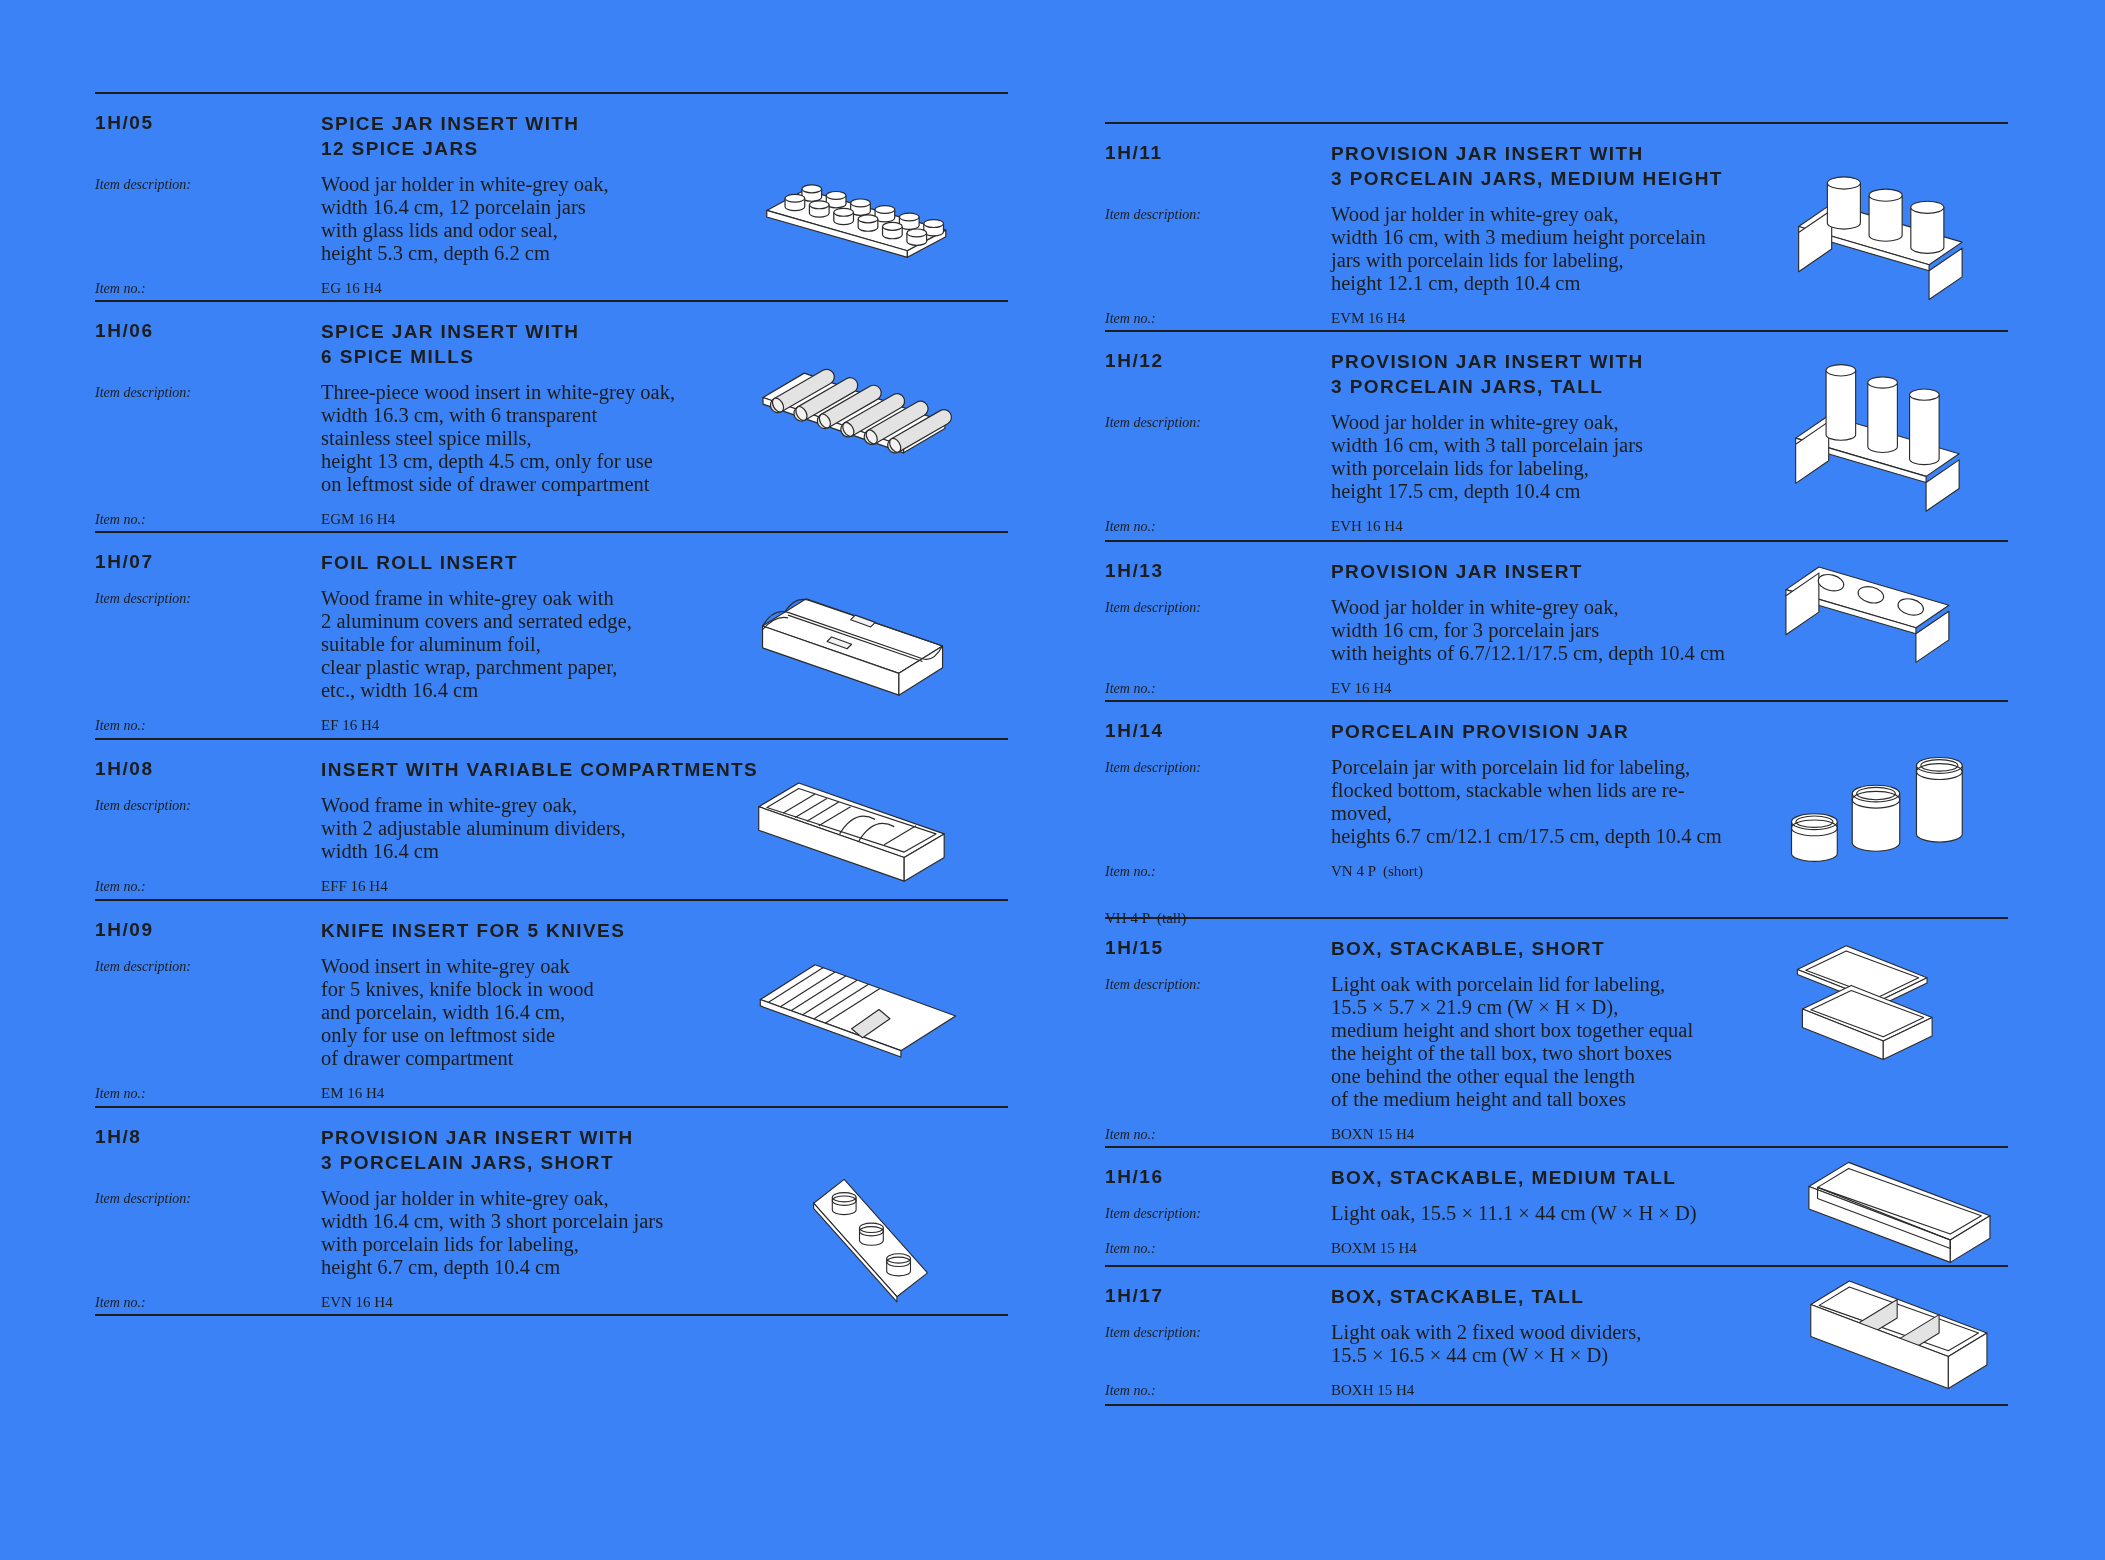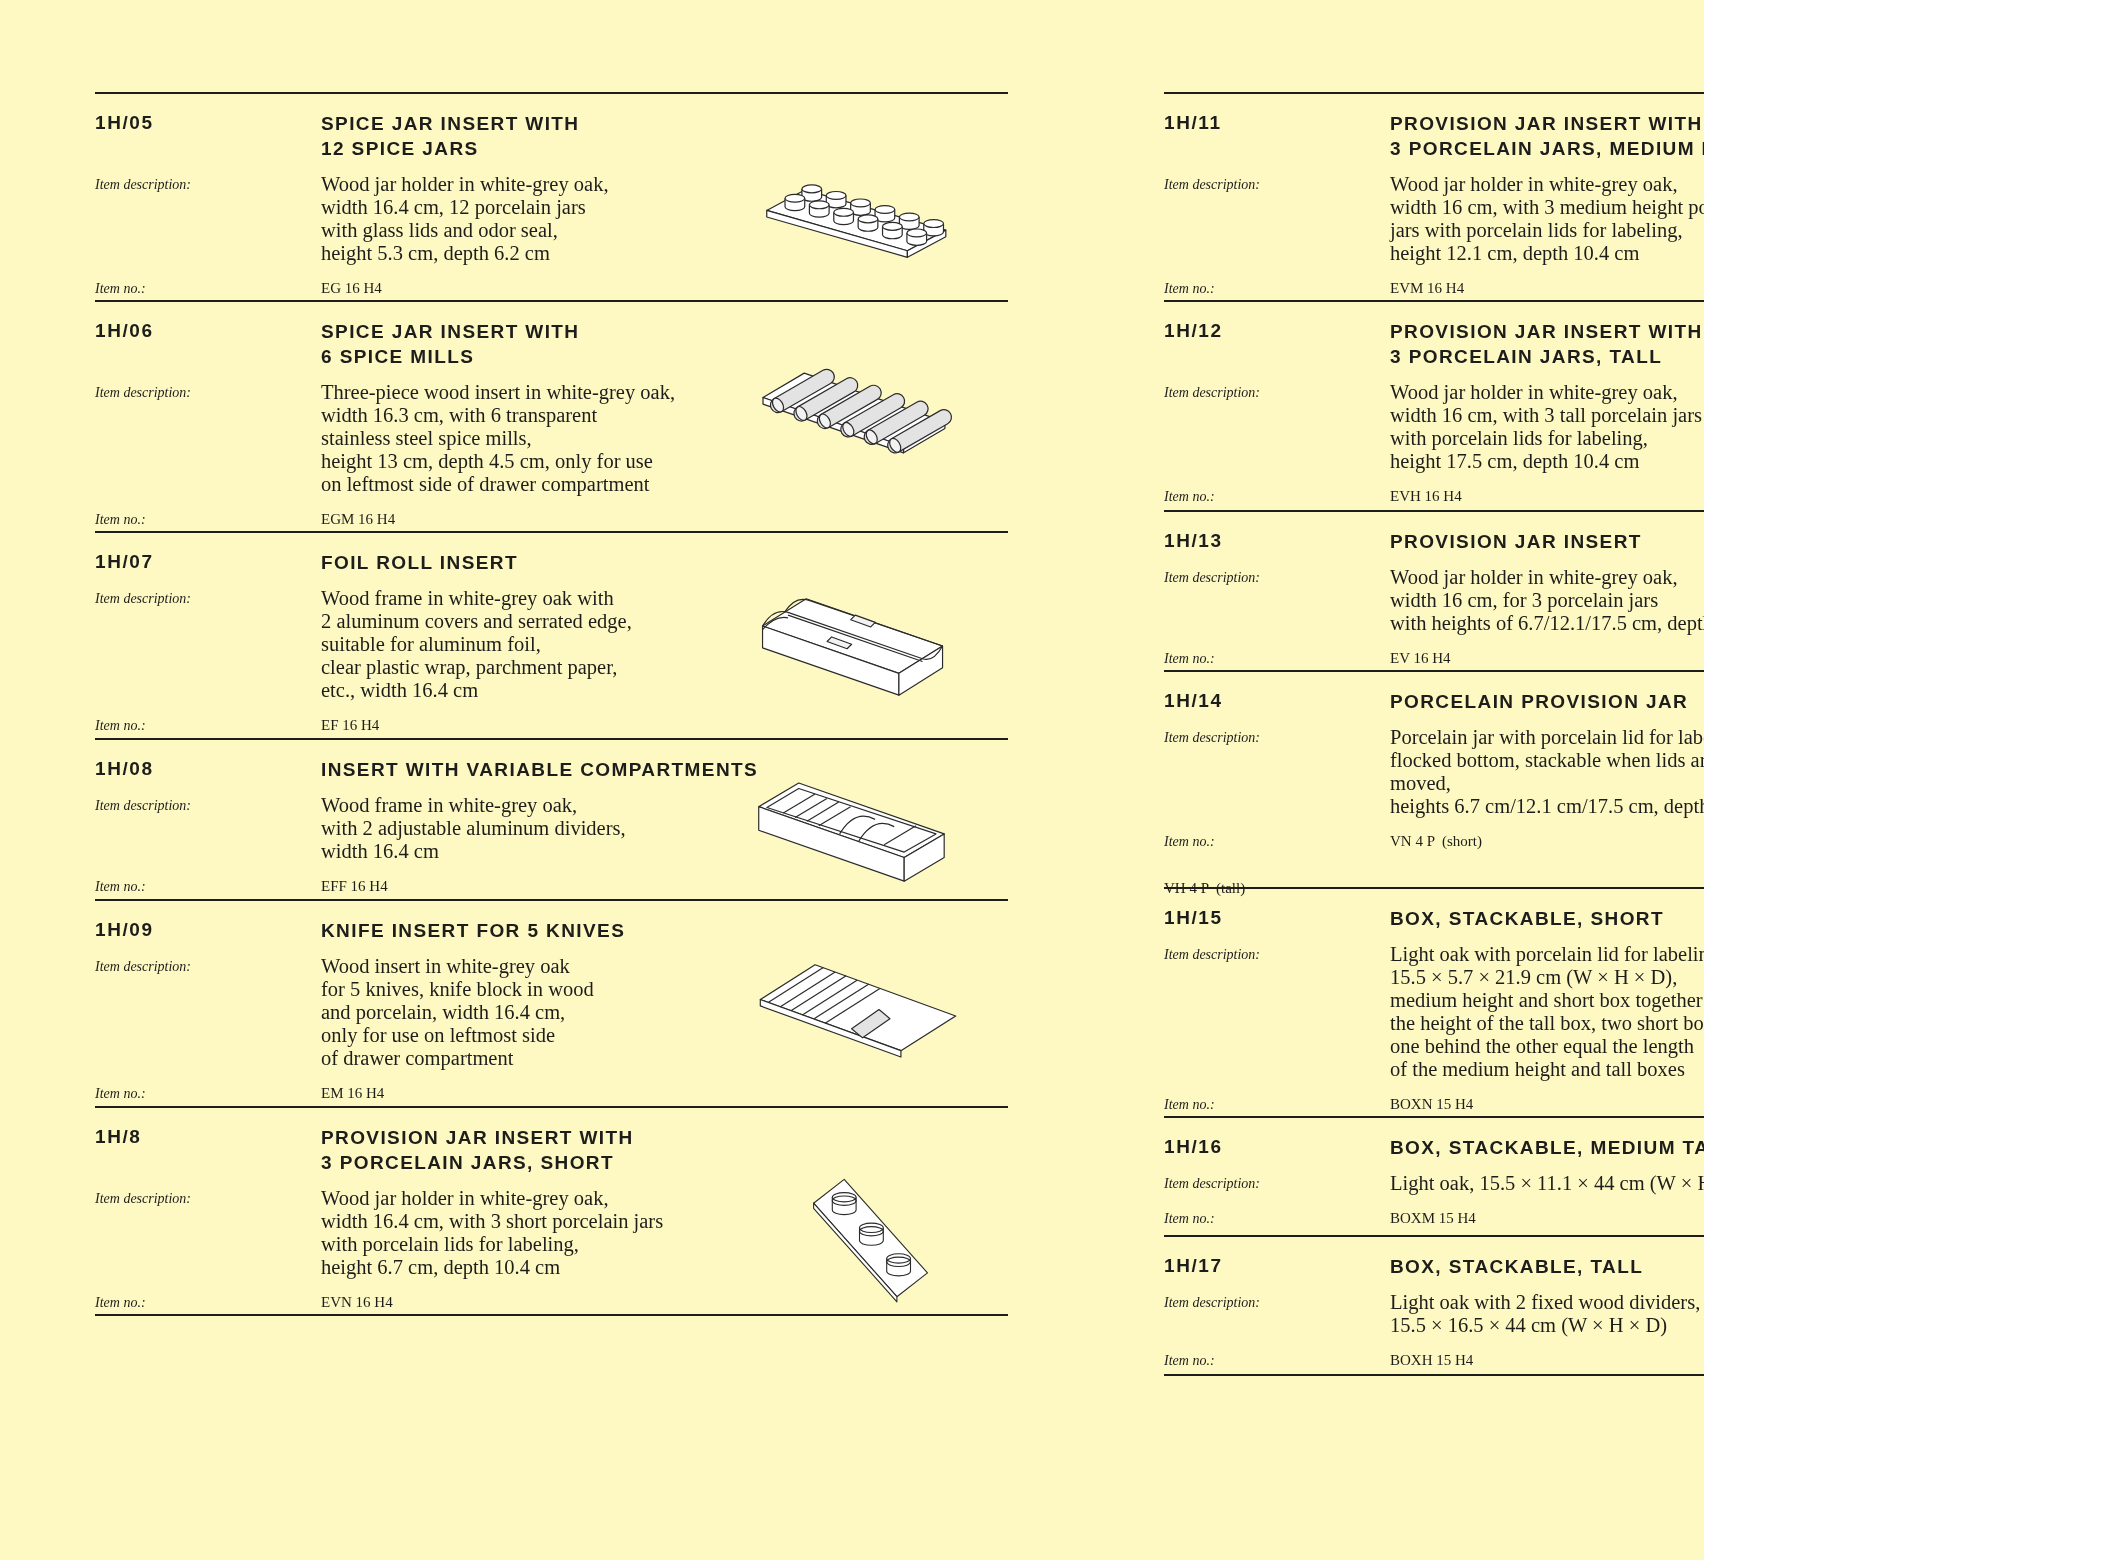--- a/index.html
+++ b/index.html
@@ -1,26 +1,26 @@
 <!DOCTYPE html>
 <html><head>
 <meta charset="utf-8">
 <style>
   html,body { margin:0; padding:0; background:#ffffff; }
   .page {
     position:relative;
-    width:1704px; height:1560px;
-    background:#fef9c3;
+    width:2105px; height:1560px;
+    background:#3b82f6;
     color:#1d1d1b;
     font-family:"Liberation Serif", serif;
     overflow:hidden;
   }
   .col { position:absolute; top:92px; }
   .col-left  { left:95px;  width:913px; }
-  .col-right { left:1164px; width:903px; }
+  .col-right { left:1105px; width:903px;margin-top:30px; }
   .item {
     position:relative;
     border-top:2px solid #1d1d1b;
     padding-top:17px;
     box-sizing:border-box;
   }
   .rule-bottom { border-top:2px solid #1d1d1b; height:0; }
   .grid {
     display:grid;
     grid-template-columns:226px 1fr;

